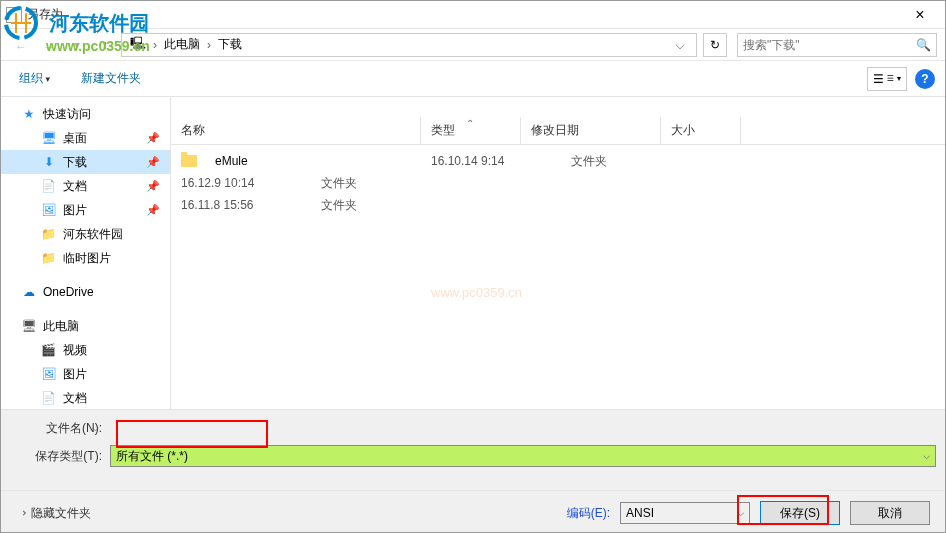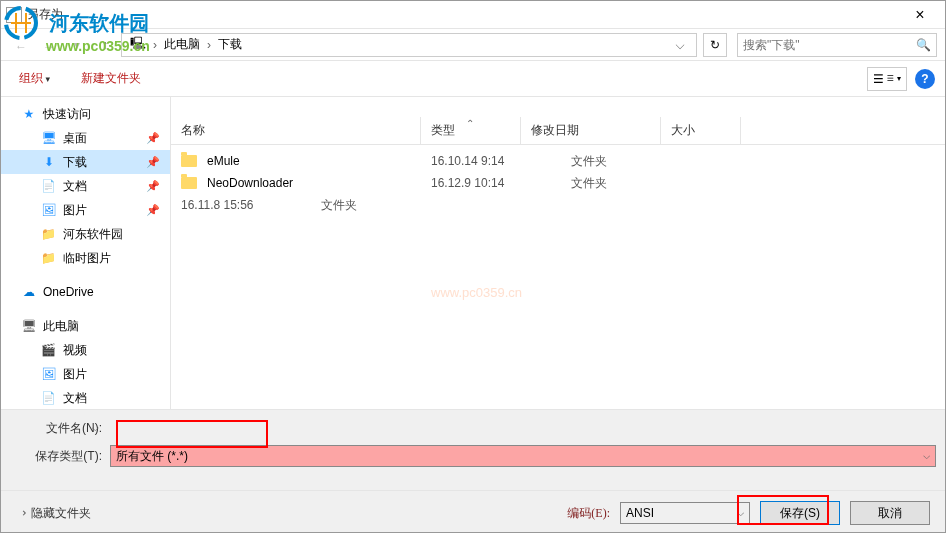--- a/index.html
+++ b/index.html
@@ -28,21 +28,21 @@
     .bc-sep { color: #666; padding: 0 2px; }
     .bc-dropdown { width: 22px; height: 22px; display: flex; align-items: center; justify-content: center; cursor: pointer; color: #666; }
     .refresh-btn { width: 24px; height: 24px; border: 1px solid #ccc; display: flex; align-items: center; justify-content: center; cursor: pointer; margin-left: 2px; }
     .search-box { width: 200px; height: 24px; border: 1px solid #ccc; display: flex; align-items: center; padding: 0 5px; margin-left: 6px; }
     .search-input { flex: 1; border: none; outline: none; font-size: 12px; color: #999; }
     .search-icon { color: #666; cursor: pointer; }
     
     
     .toolbar { height: 36px; display: flex; align-items: center; justify-content: space-between; padding: 0 10px; border-bottom: 1px solid #e5e5e5; }
     .toolbar-left { display: flex; gap: 15px; }
-    .toolbar-btn { padding: 4px 8px; cursor: pointer; color: #b91c1c; }
+    .toolbar-btn { padding: 4px 8px; cursor: pointer; color: #0369a1; }
     .toolbar-btn.menu::after { content: " ▾"; font-size: 9px; color: #333; }
     .toolbar-right { display: flex; align-items: center; gap: 8px; }
     .view-btn { width: 40px; height: 24px; border: 1px solid #ccc; display: flex; align-items: center; justify-content: center; cursor: pointer; gap: 3px; }
     .help-btn { width: 20px; height: 20px; border-radius: 50%; background: #1a73e8; color: #fff; display: flex; align-items: center; justify-content: center; font-weight: bold; cursor: pointer; }
     
     
     .main-area { display: flex; height: 312px; }
     
     
     .sidebar { width: 170px; border-right: 1px solid #e5e5e5; overflow-y: auto; padding: 5px 0; }
@@ -64,43 +64,43 @@
     .file-area { flex: 1; display: flex; flex-direction: column; margin-top: 20px; }
     .file-header { height: 28px; display: flex; align-items: center; border-bottom: 1px solid #e5e5e5; background: #fff; }
     .col-h { padding: 0 10px; color: #333; border-right: 1px solid #e5e5e5; height: 100%; display: flex; align-items: center; cursor: pointer; }
     .col-name { width: 250px; }
     .col-date { width: 140px; }
     .col-type { width: 100px; }
     .col-size { width: 80px; }
     .sort-arrow { position: absolute; left: 295px; top: 1px; font-size: 10px; color: #666; }
     .file-body { flex: 1; padding: 5px 0; position: relative; }
     .file-row { height: 22px; display: flex; align-items: center; cursor: pointer; }
-    .file-name { width: 250px; padding-left: 10px; display: flex; align-items: center; gap: 10px; }
+    .file-name { width: 250px; padding-left: 10px; display: flex; align-items: center; gap: 18px; }
     .file-date { width: 140px; padding-left: 10px; color: #555; }
     .file-type { width: 100px; padding-left: 10px; color: #555; }
     .folder-yellow { width: 16px; height: 12px; background: #ffd968; border-radius: 1px; position: relative; }
     .folder-yellow::before { content: ''; position: absolute; top: -3px; left: 0; width: 6px; height: 3px; background: #ffd968; border-radius: 1px 1px 0 0; }
     .center-wm { position: absolute; top: 140px; left: 260px; color: #ffe0d0; font-size: 13px; pointer-events: none; }
     
     
     .bottom-area { border-top: 1px solid #e5e5e5; background: #f0f0f0; padding: 10px 9px; }
     .input-row { display: flex; align-items: center; margin-bottom: 8px; }
     .input-label { width: 100px; text-align: right; padding-right: 8px; color: #333; }
     .input-field { flex: 1; height: 22px; border: 1px solid #888; padding: 0 5px; background: #fff; outline: none; font-size: 12px; }
-    .input-combo { flex: 1; height: 22px; border: 1px solid #888; background: #fca5a5; display: flex; align-items: center; padding: 0 5px; cursor: pointer; }
+    .input-combo { flex: 1; height: 22px; border: 1px solid #888; background: #bef264; display: flex; align-items: center; padding: 0 5px; cursor: pointer; }
     .combo-arrow { margin-left: auto; color: #666; font-size: 9px; }
     .red-box { border: 2px solid red; position: absolute; pointer-events: none; }
     .red-box1 { left: 115px; top: 419px; width: 152px; height: 28px; }
     
     
     .footer { display: flex; align-items: center; padding: 10px 15px; background: #f0f0f0; border-top: 1px solid #e5e5e5; position: relative; }
     .expand-icon { transform: rotate(90deg); display: inline-block; color: #666; margin-right: 5px; }
     .hide-folders { color: #333; cursor: pointer; }
     .footer-right { margin-left: auto; display: flex; align-items: center; gap: 10px; }
-    .encoding-label { color: #7f1d1d; font-family: Liberation Serif, serif; }
+    .encoding-label { color: #1d4ed8; }
     .encoding-select { width: 130px; height: 22px; border: 1px solid #888; background: #f0f0f0; padding: 0 5px; display: flex; align-items: center; cursor: pointer; }
     .btn { width: 80px; height: 24px; border: 1px solid #888; background: #e1e1e1; cursor: pointer; display: flex; align-items: center; justify-content: center; }
     .btn.save { border: 1px solid #0078d4; }
     .red-box2 { border: 2px solid red; position: absolute; left: 736px; bottom: 10px; width: 92px; height: 30px; pointer-events: none; }
   </style>
 </head>
 <body>
 
 <div class="watermark">
   <svg class="wm-logo" viewBox="0 0 40 40">
@@ -225,24 +225,20 @@
     <div class="file-body">
       <div class="file-row">
         <div class="file-name">
             <div class="folder-yellow"></div>
             <span>eMule</span>
           </div>
         <div class="file-date">16.10.14 9:14</div>
         <div class="file-type">文件夹</div>
       </div>
       <div class="file-row">
-        <div class="file-name">
-            <div class="folder-yellow"></div>
-            <span>NeoDownloader</span>
-          </div>
         <div class="file-date">16.12.9 10:14</div>
         <div class="file-type">文件夹</div>
       </div>
       <div class="file-row">
         <div class="file-date">16.11.8 15:56</div>
         <div class="file-type">文件夹</div>
       </div>
       <div class="center-wm">www.pc0359.cn</div>
     </div>
   </div>

